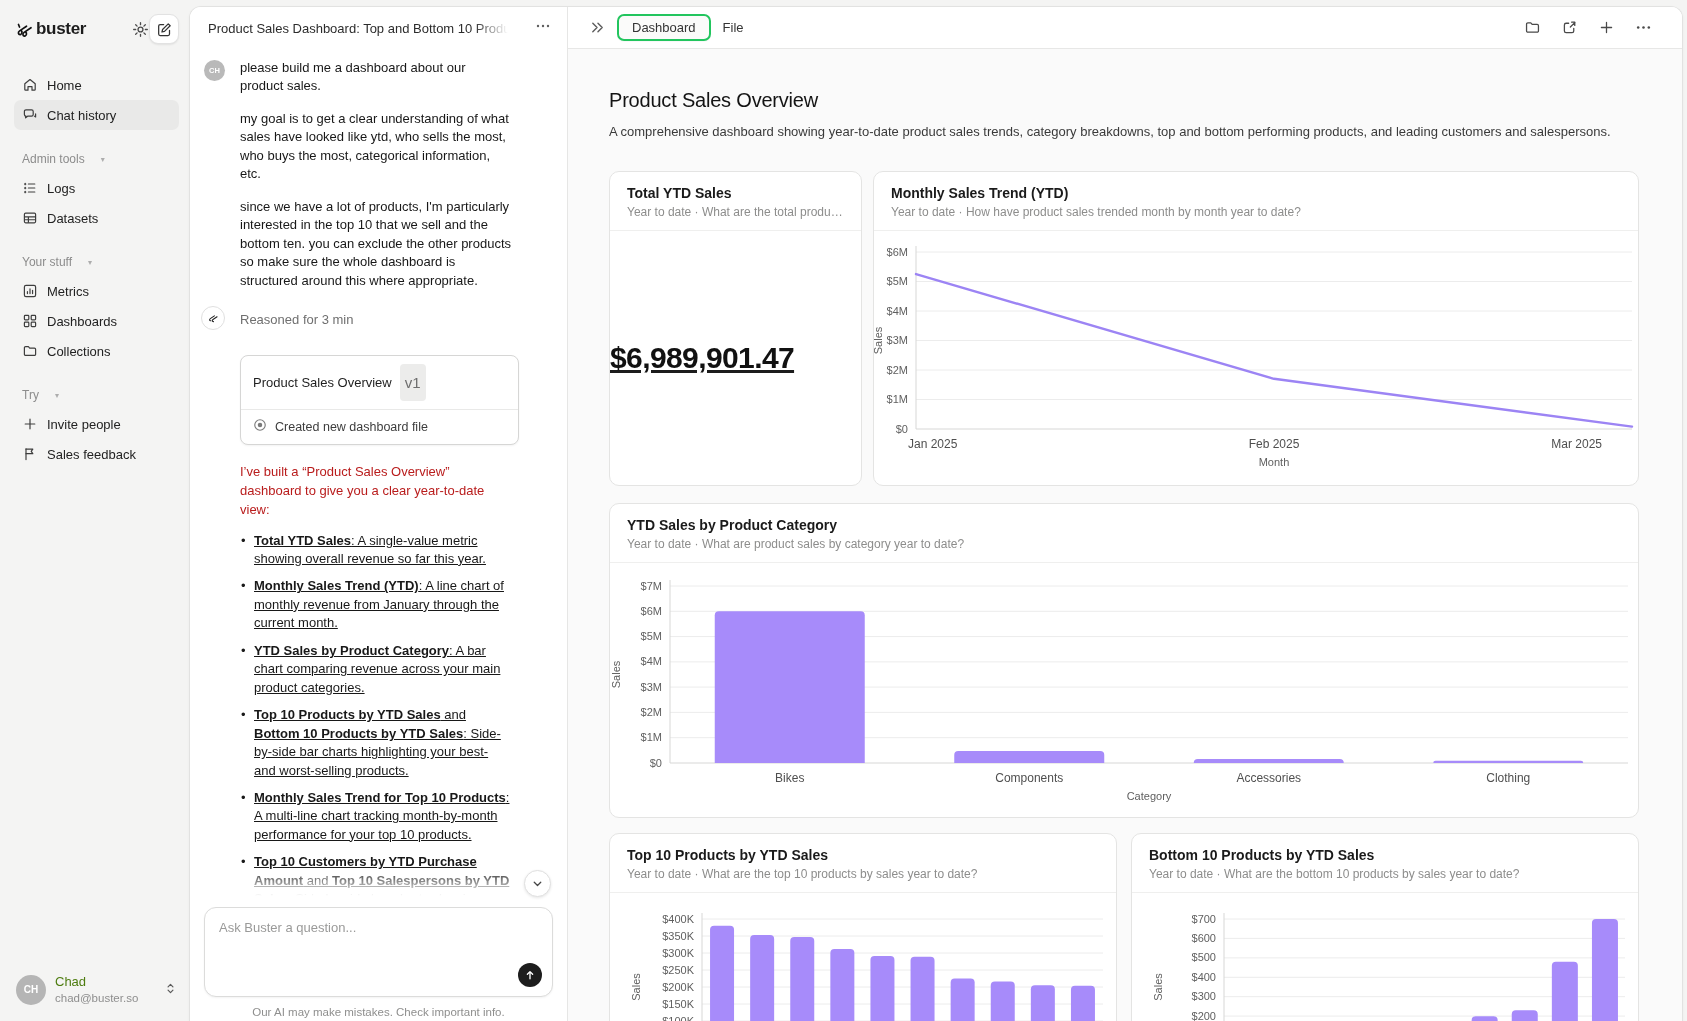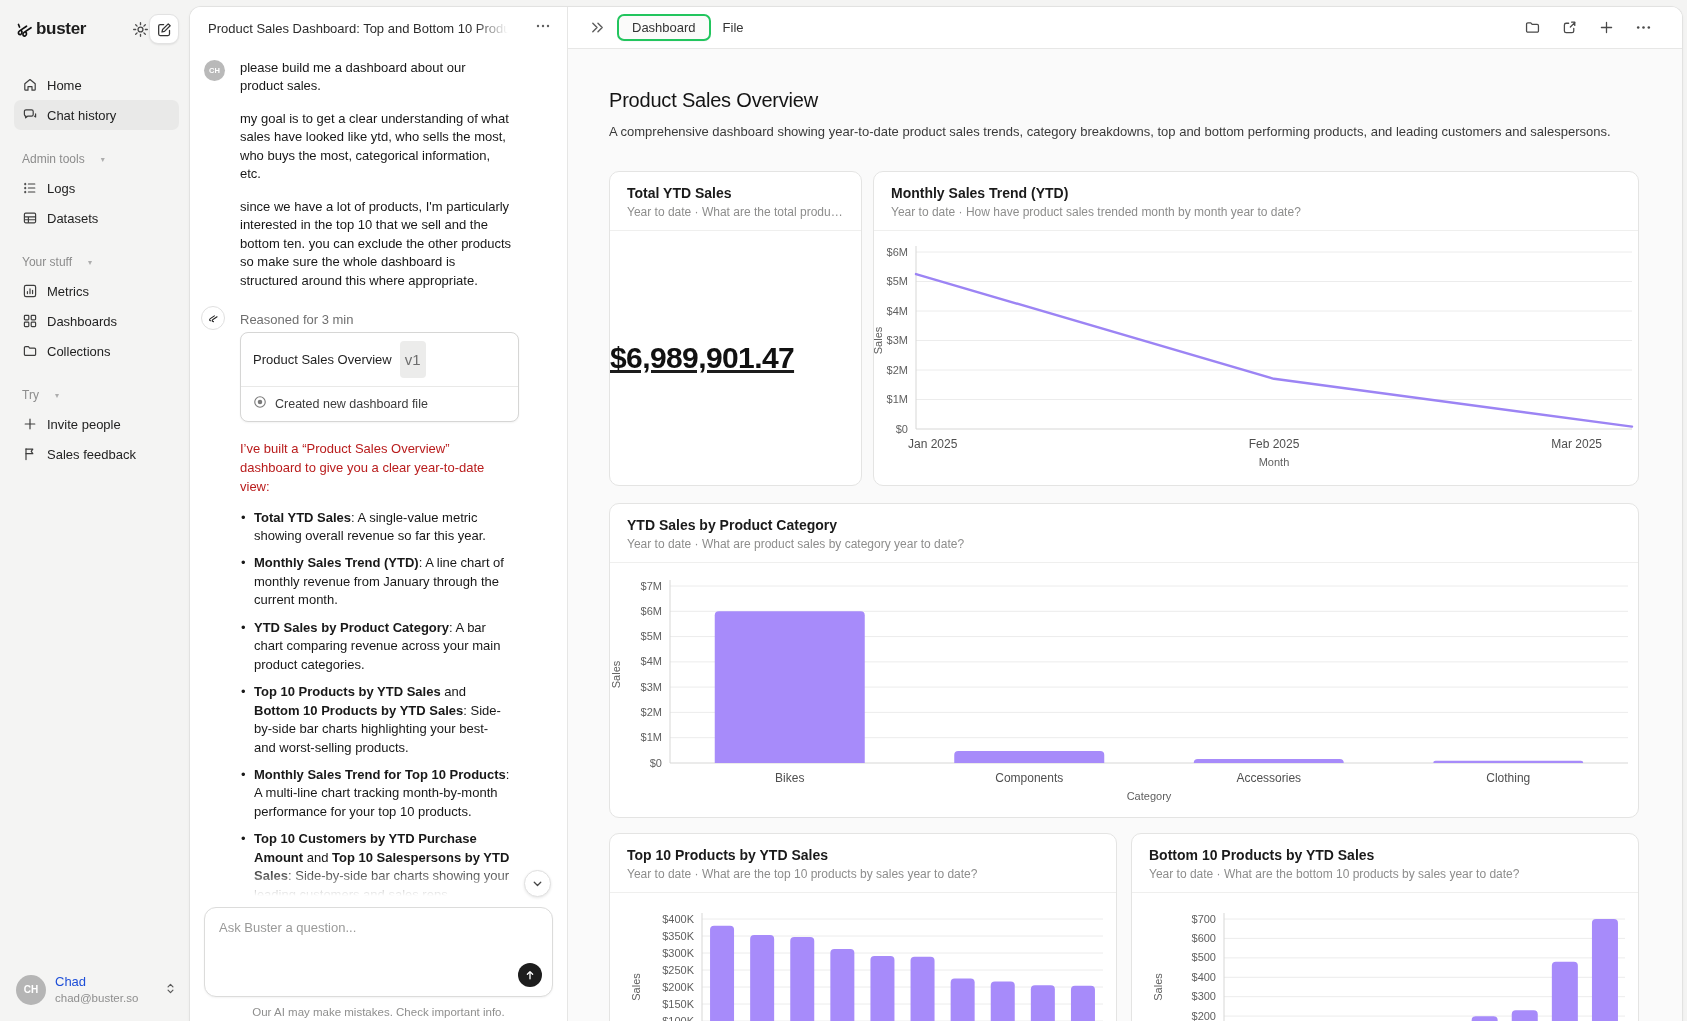--- a/index.html
+++ b/index.html
@@ -15,51 +15,51 @@
   .compose-btn { width:30px; height:30px; background:#fff; border:1px solid #e2e2e2; border-radius:9px; box-shadow:0 1px 2px rgba(0,0,0,.08); }
   .nav { display:flex; flex-direction:column; }
   .nav-item { display:flex; align-items:center; gap:9px; height:30px; padding:0 8px; border-radius:7px; font-size:13px; color:#222; cursor:pointer; }
   .nav-item.active { background:#e9e9e8; }
   .nav-item .ni { display:flex; color:#3e3e3e; }
   .section-label { display:flex; align-items:center; gap:16px; font-size:12px; color:#8c8c8c; margin:22px 0 7px 8px; cursor:pointer; }
   .caret { font-size:8px; color:#adadad; }
   .sidebar-bottom { margin-top:auto; display:flex; align-items:center; gap:9px; padding:6px 2px; cursor:pointer; }
   .avatar { width:30px; height:30px; border-radius:50%; background:#b5b5b5; color:#fff; font-size:10px; font-weight:700; display:flex; align-items:center; justify-content:center; }
   .user-meta { display:flex; flex-direction:column; line-height:1.25; }
-  .user-name { font-size:13px; color:#1d4ed8; }
+  .user-name { font-size:13px; color:#4d7c0f; }
   .user-email { font-size:11.5px; color:#8e8e8e; }
   .user-chevrons { margin-left:auto; color:#5a5a5a; }
 
   
   .window { position:absolute; left:189px; top:6px; right:4px; bottom:0; background:#fff; border:1px solid #e2e2e1; border-bottom:none; border-radius:12px 12px 0 0; overflow:hidden; display:flex; box-shadow:0 1px 3px rgba(0,0,0,.04); }
 
   
   .chat { width:378px; flex:0 0 378px; border-right:1px solid #e6e6e5; position:relative; background:#fff; display:flex; flex-direction:column; }
   .chat-header { height:42px; display:flex; align-items:center; padding:0 16px 0 18px; flex:0 0 42px; }
   .chat-title-wrap { position:relative; overflow:hidden; white-space:nowrap; width:300px; }
   .chat-title { font-size:13px; font-weight:500; color:#2c2c2c; }
   .chat-title-fade { position:absolute; right:0; top:0; bottom:0; width:34px; background:linear-gradient(to right, rgba(255,255,255,0), #fff); }
   .chat-menu { margin-left:auto; color:#5f5f5f; cursor:pointer; }
   .chat-scroll { position:relative; flex:1; overflow:hidden; padding:10px 0 0 0; }
   .msg-row { position:relative; padding-left:50px; padding-right:56px; }
   .msg-avatar { position:absolute; left:14px; top:1px; width:21px; height:21px; border-radius:50%; background:#b9b9b9; color:#fff; font-size:7.5px; font-weight:700; display:flex; align-items:center; justify-content:center; }
   .msg-body p { font-size:13px; line-height:1.42; color:#181818; margin-bottom:14px; }
-  .reason-row { position:relative; padding-left:50px; padding-right:56px; margin-top:20px; margin-bottom:4px; }
+  .reason-row { position:relative; padding-left:50px; padding-right:56px; margin-top:20px; margin-bottom:27px; }
   .reason-icon { position:absolute; left:11px; top:-4px; width:24px; height:24px; border-radius:50%; border:1px solid #e0e0e0; display:flex; align-items:center; justify-content:center; color:#2d2d2d; background:#fff; }
   .reason-text { font-size:13px; color:#6f6f6f; }
   .file-card { margin:0 48px 18px 50px; border:1px solid #d6d6d5; border-radius:8px; background:#fff; box-shadow:0 1px 2px rgba(0,0,0,.05); overflow:hidden; cursor:pointer; }
   .file-card-head { display:flex; align-items:center; gap:8px; padding:8px 12px; border-bottom:1px solid #e9e9e8; }
   .file-card-title { font-size:13px; font-weight:500; color:#1f1f1f; }
   .version-badge { font-size:15px; color:#6e6e6e; background:#ececeb; border-radius:4px; padding:10px 5px; }
   .file-card-row { display:flex; align-items:center; gap:8px; padding:8px 12px; }
   .file-card-status { font-size:12.5px; color:#3d3d3d; }
   .assistant-body { padding-left:50px; padding-right:56px; }
   .assistant-intro { font-size:13px; line-height:1.45; color:#b91c1c; margin-bottom:12px; }
   .assistant-bullets { list-style:none; }
-  .assistant-bullets li { position:relative; font-size:13px; line-height:1.42; color:#181818; padding-left:14px; margin-bottom:9px; }
+  .assistant-bullets li { position:relative; font-size:13px; line-height:1.42; color:#181818; padding-left:14px; margin-bottom:9px;text-decoration:underline; }
   .assistant-bullets li::before { content:"•"; position:absolute; left:1px; top:0; color:#1a1a1a; }
   .chat-fade { position:absolute; left:0; right:0; bottom:0; height:34px; background:linear-gradient(to bottom, rgba(255,255,255,0), #fff 85%); pointer-events:none; }
   .scroll-down-btn { position:absolute; right:16px; bottom:4px; width:27px; height:27px; border-radius:50%; background:#fff; border:1px solid #e0e0e0; box-shadow:0 1px 3px rgba(0,0,0,.1); display:flex; align-items:center; justify-content:center; color:#444; cursor:pointer; }
   .chat-input-area { flex:0 0 120px; padding:6px 14px 0; }
   .chat-input-box { position:relative; height:90px; border:1px solid #dcdcdb; border-radius:12px; background:#fff; box-shadow:0 1px 2px rgba(0,0,0,.05); }
   .chat-input { width:100%; height:54px; border:none; outline:none; resize:none; font-family:"Liberation Sans","DejaVu Sans",sans-serif; font-size:13px; color:#1c1c1c; padding:12px 14px; background:transparent; }
   .chat-input::placeholder { color:#9a9a99; }
   .send-btn { position:absolute; right:10px; bottom:9px; width:24px; height:24px; border-radius:50%; background:#1d1d1d; border:none; color:#fff; display:flex; align-items:center; justify-content:center; cursor:pointer; }
   .disclaimer { text-align:center; font-size:11.5px; color:#8f8f8e; margin-top:9px; }
 

